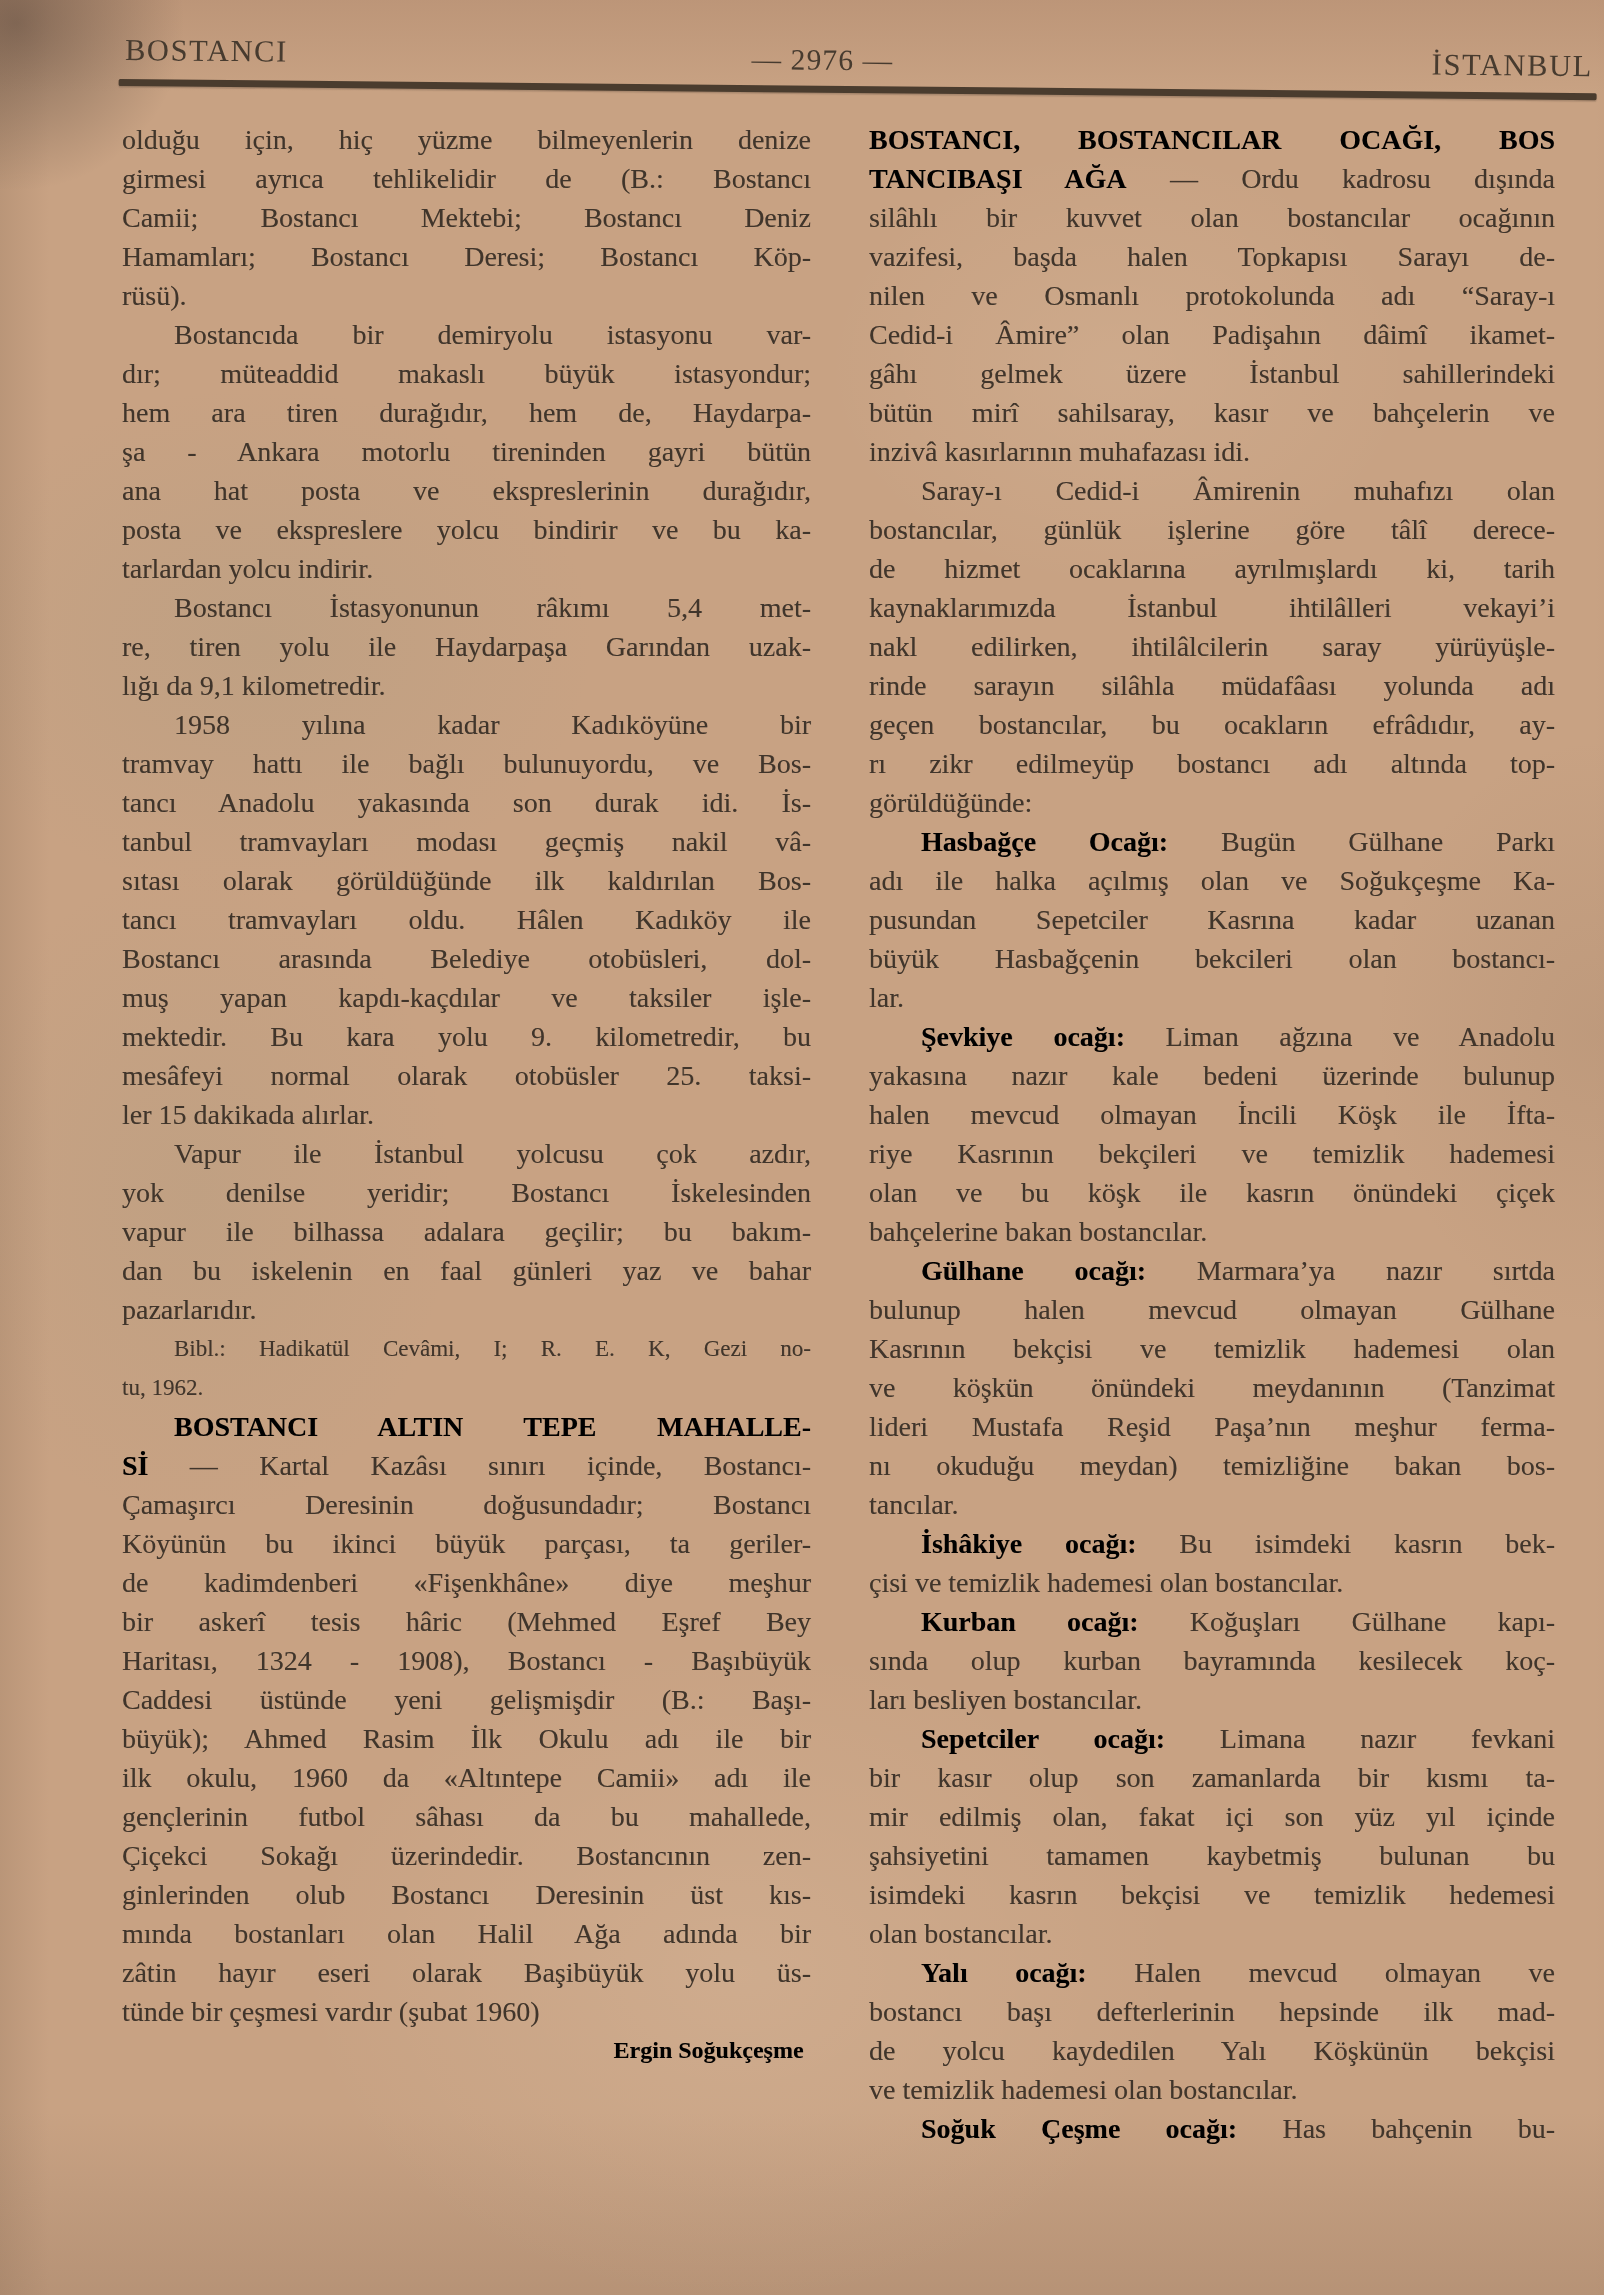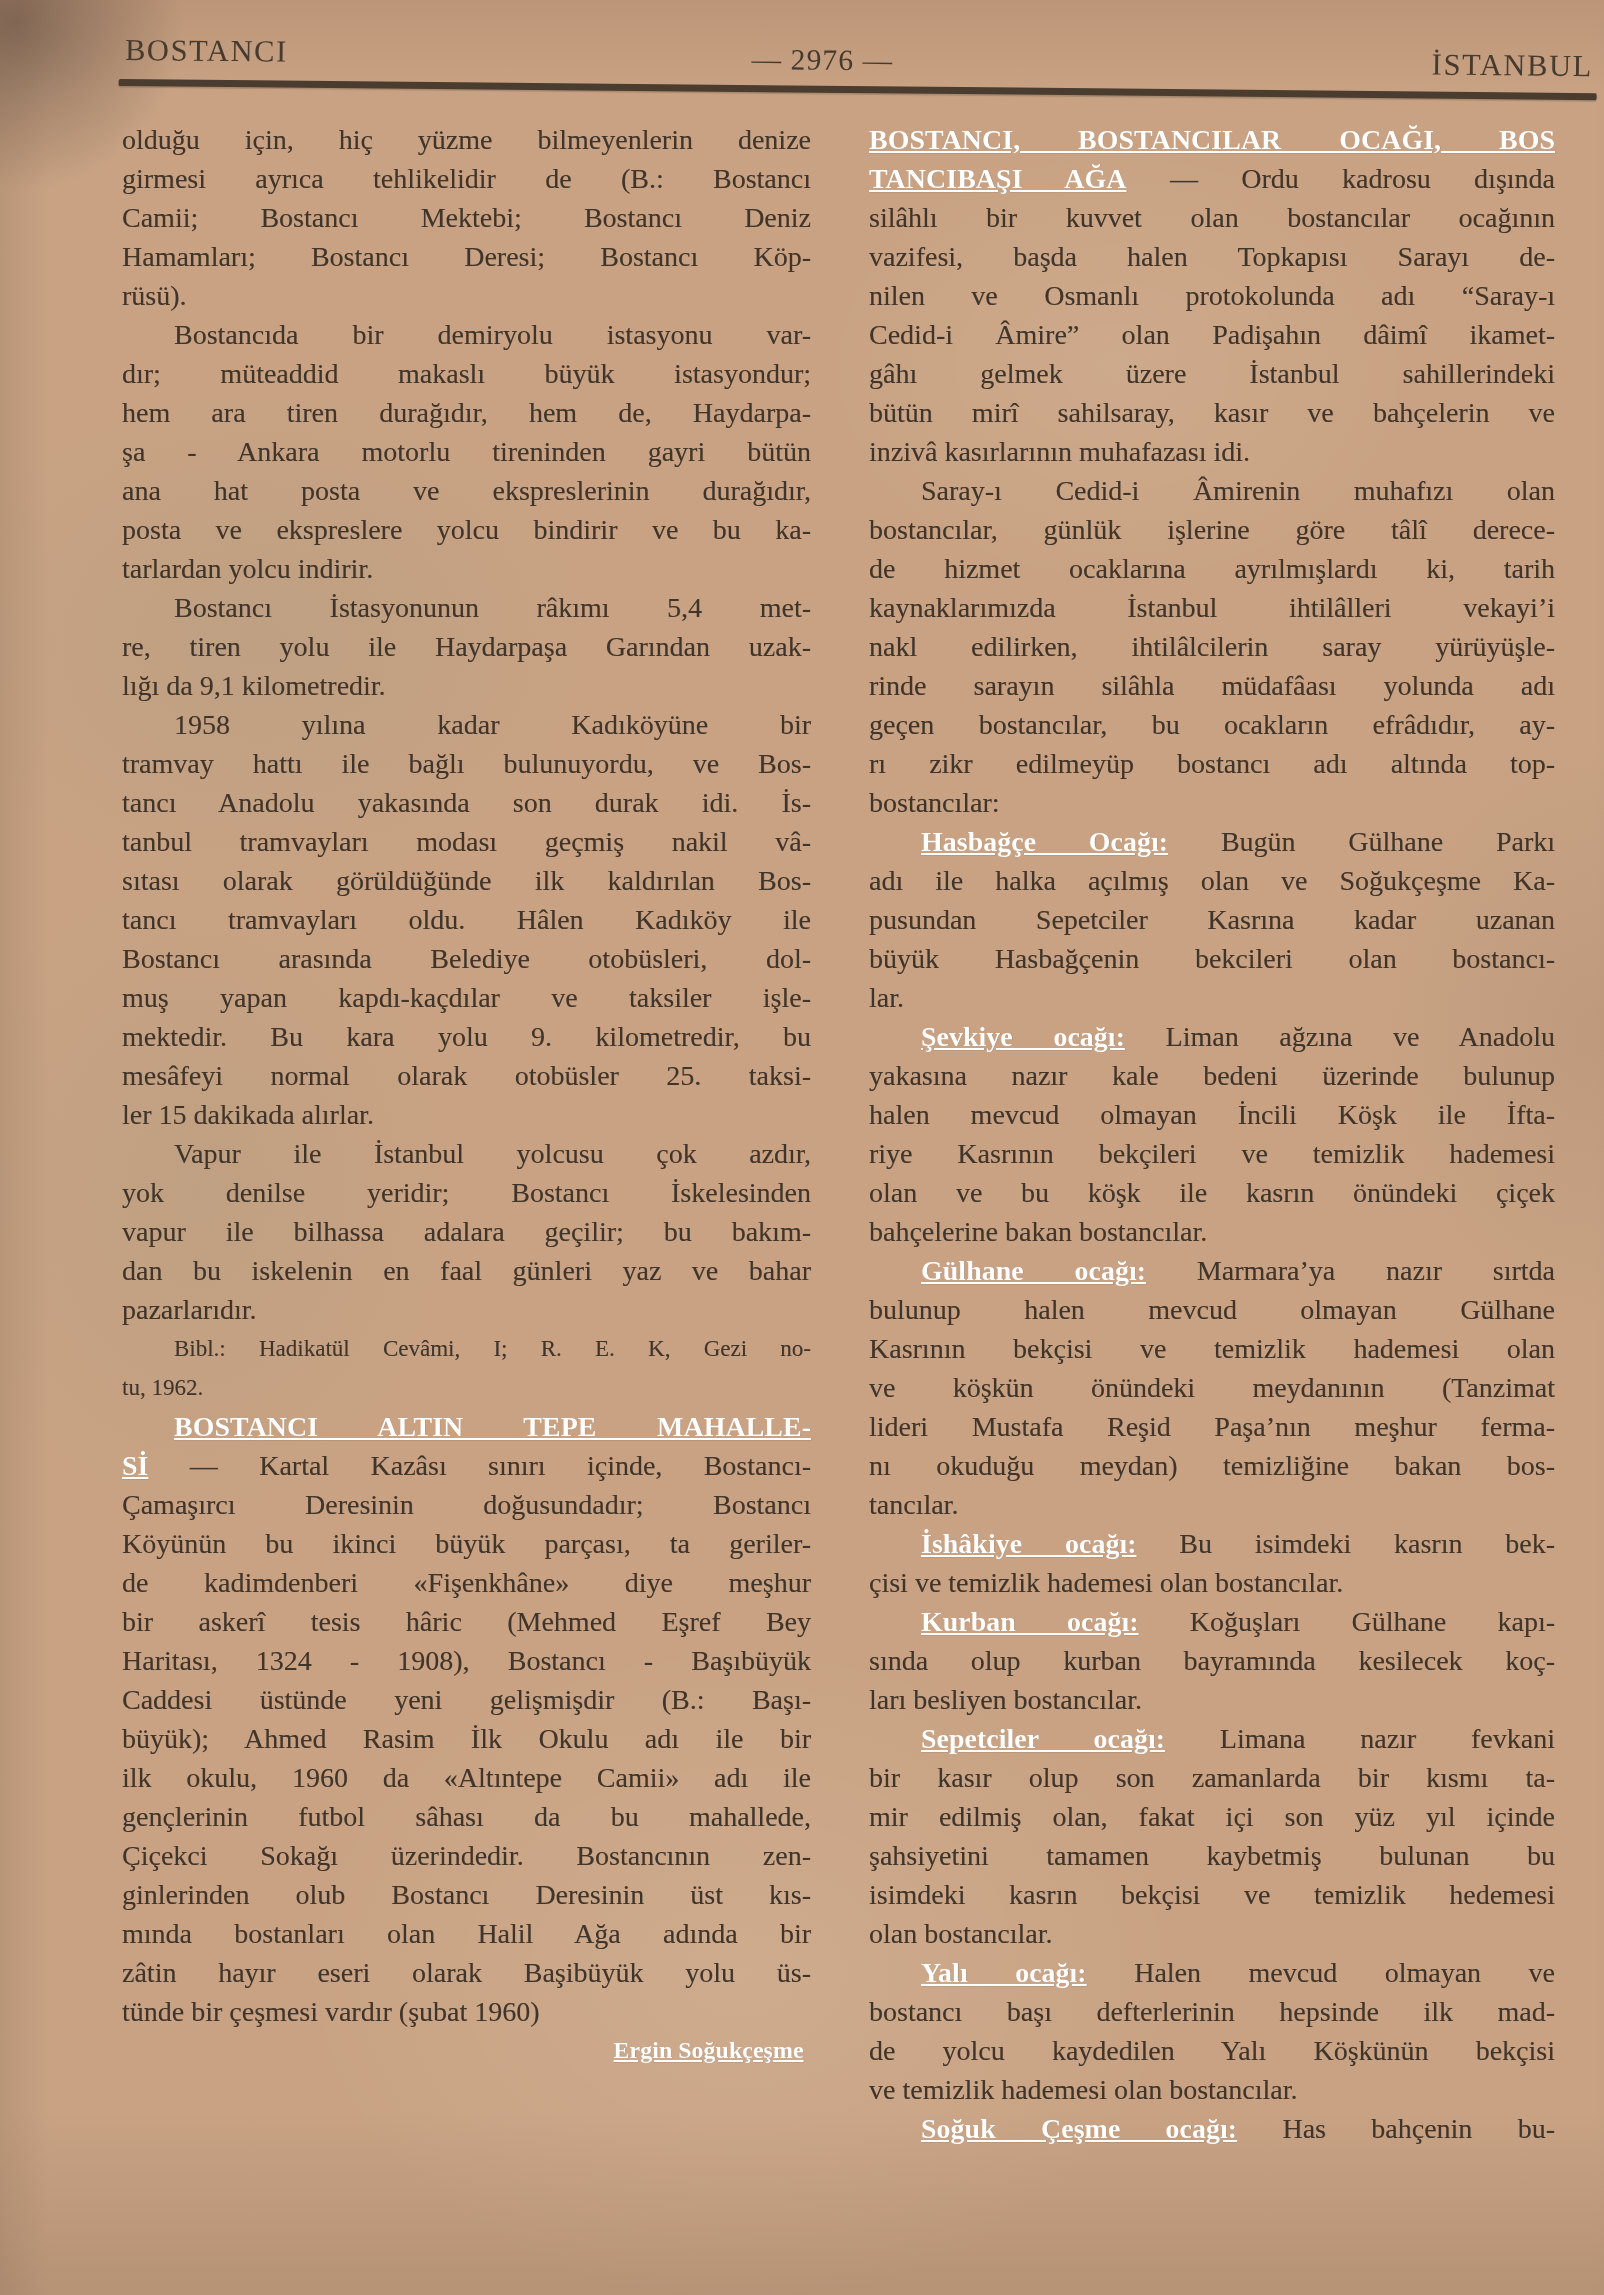--- a/index.html
+++ b/index.html
@@ -56,21 +56,21 @@
   .col-right{left:869px;width:686px;}
   .para{margin:0;}
   .line{display:block;text-align:justify;text-align-last:left;}
   .line.j{text-align-last:justify;}
   .line.ind{text-indent:52px;}
   .para.bib .line{font-size:23px;}
   .para.signature .line{
     text-align:right;text-align-last:right;
     font-weight:bold;font-size:24px;padding-right:7.4px;color:#3c3127;
   }
-  b{font-weight:bold;color:#ffffff;text-decoration:underline;}
+  b{font-weight:bold;color:#000000;}
 </style>
 </head>
 <body>
 
 <div class="page">
   <div class="sheet"></div>
 
   <div class="hdr">
     <span class="hdr-left">BOSTANCI</span>
     <span class="hdr-center">— 2976 —</span>
@@ -160,21 +160,21 @@
       </div>
       <div class="para body">
         <div class="line j ind">Saray-ı Cedid-i Âmirenin muhafızı olan</div>
         <div class="line j">bostancılar, günlük işlerine göre tâlî derece-</div>
         <div class="line j">de hizmet ocaklarına ayrılmışlardı ki, tarih</div>
         <div class="line j">kaynaklarımızda İstanbul ihtilâlleri vekayi’i</div>
         <div class="line j">nakl edilirken, ihtilâlcilerin saray yürüyüşle-</div>
         <div class="line j">rinde sarayın silâhla müdafâası yolunda adı</div>
         <div class="line j">geçen bostancılar, bu ocakların efrâdıdır, ay-</div>
         <div class="line j">rı zikr edilmeyüp bostancı adı altında top-</div>
-        <div class="line">bostancılar:</div>
+        <div class="line">görüldüğünde:</div>
       </div>
       <div class="para body">
         <div class="line j ind"><b>Hasbağçe Ocağı:</b> Bugün Gülhane Parkı</div>
         <div class="line j">adı ile halka açılmış olan ve Soğukçeşme Ka-</div>
         <div class="line j">pusundan Sepetciler Kasrına kadar uzanan</div>
         <div class="line j">büyük Hasbağçenin bekcileri olan bostancı-</div>
         <div class="line">lar.</div>
       </div>
       <div class="para body">
         <div class="line j ind"><b>Şevkiye ocağı:</b> Liman ağzına ve Anadolu</div>

